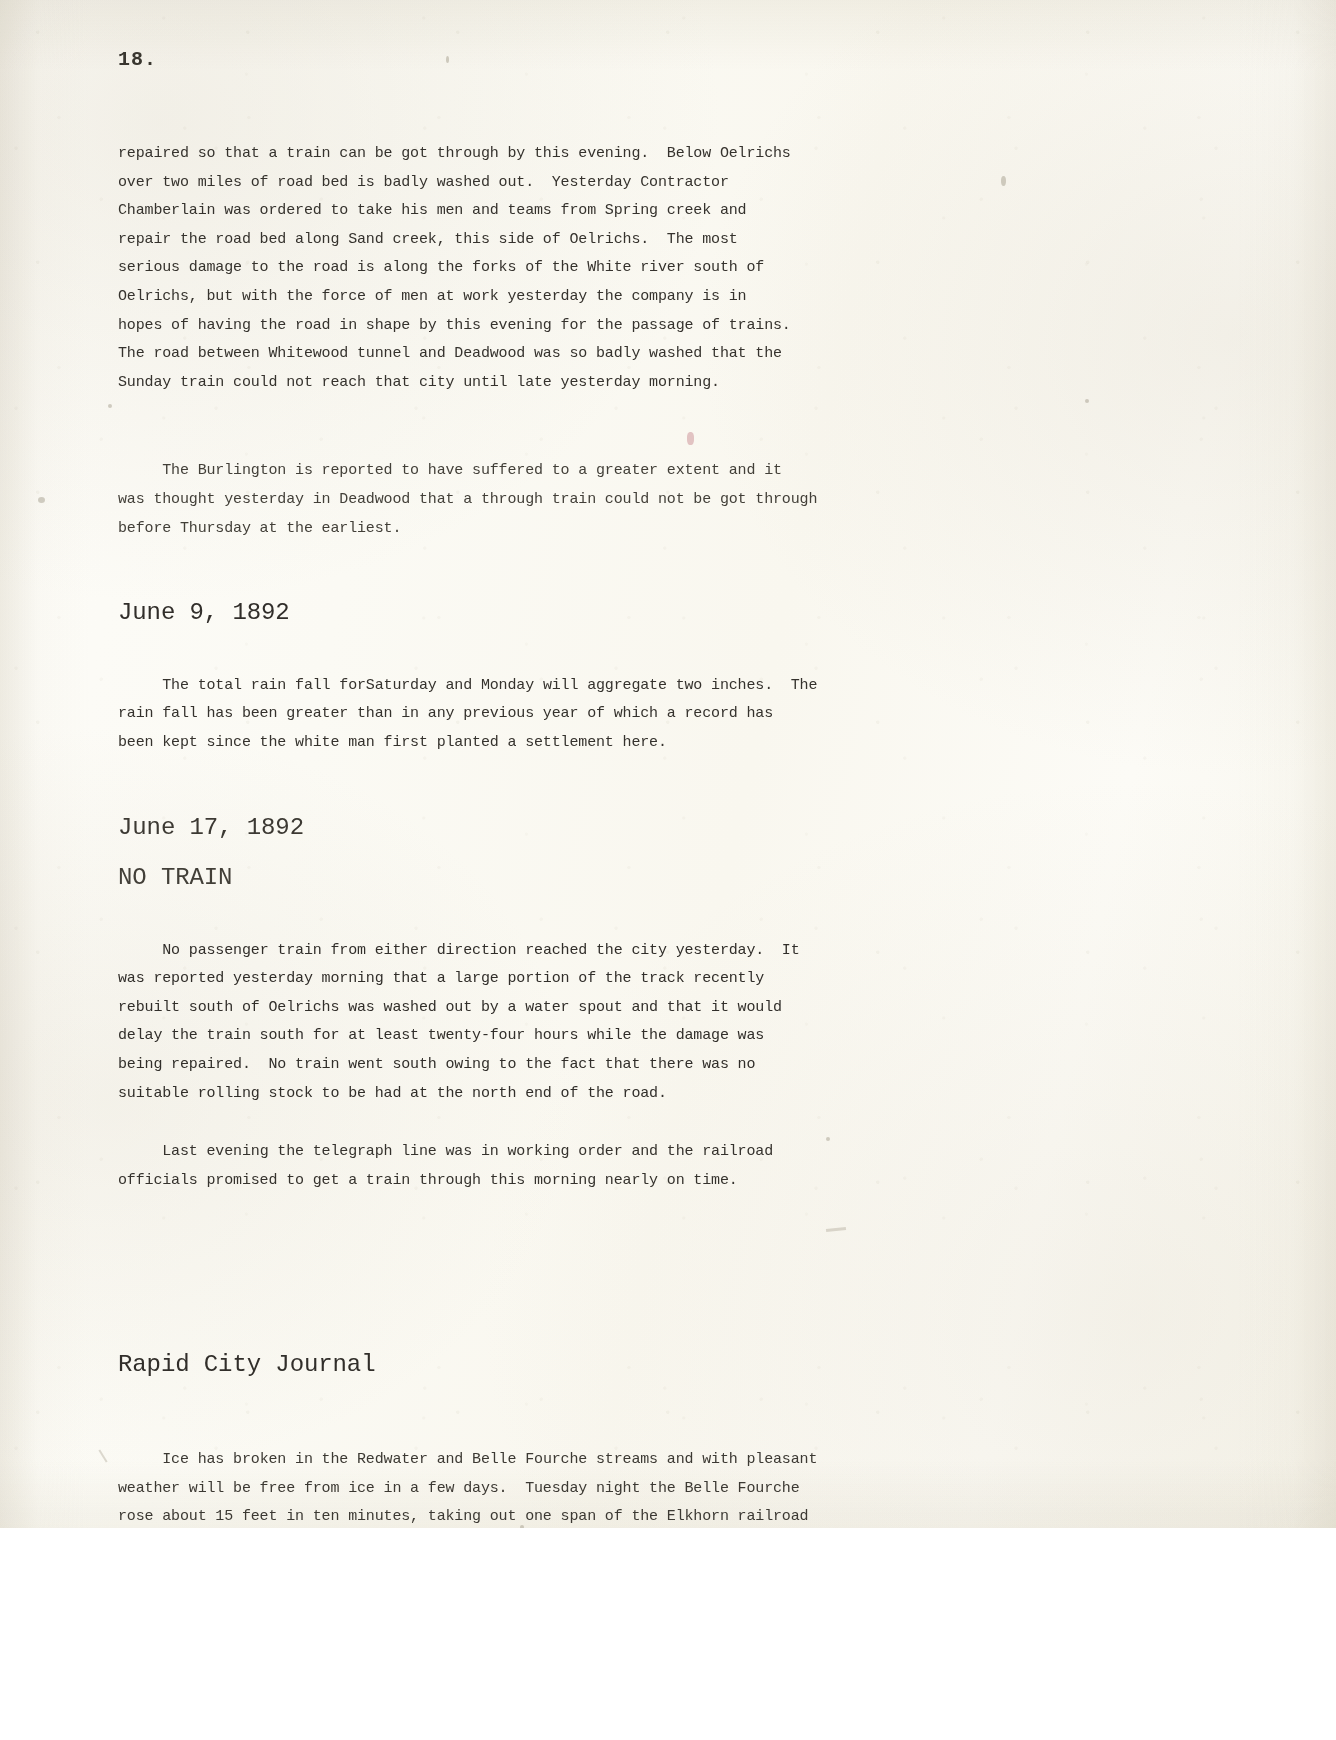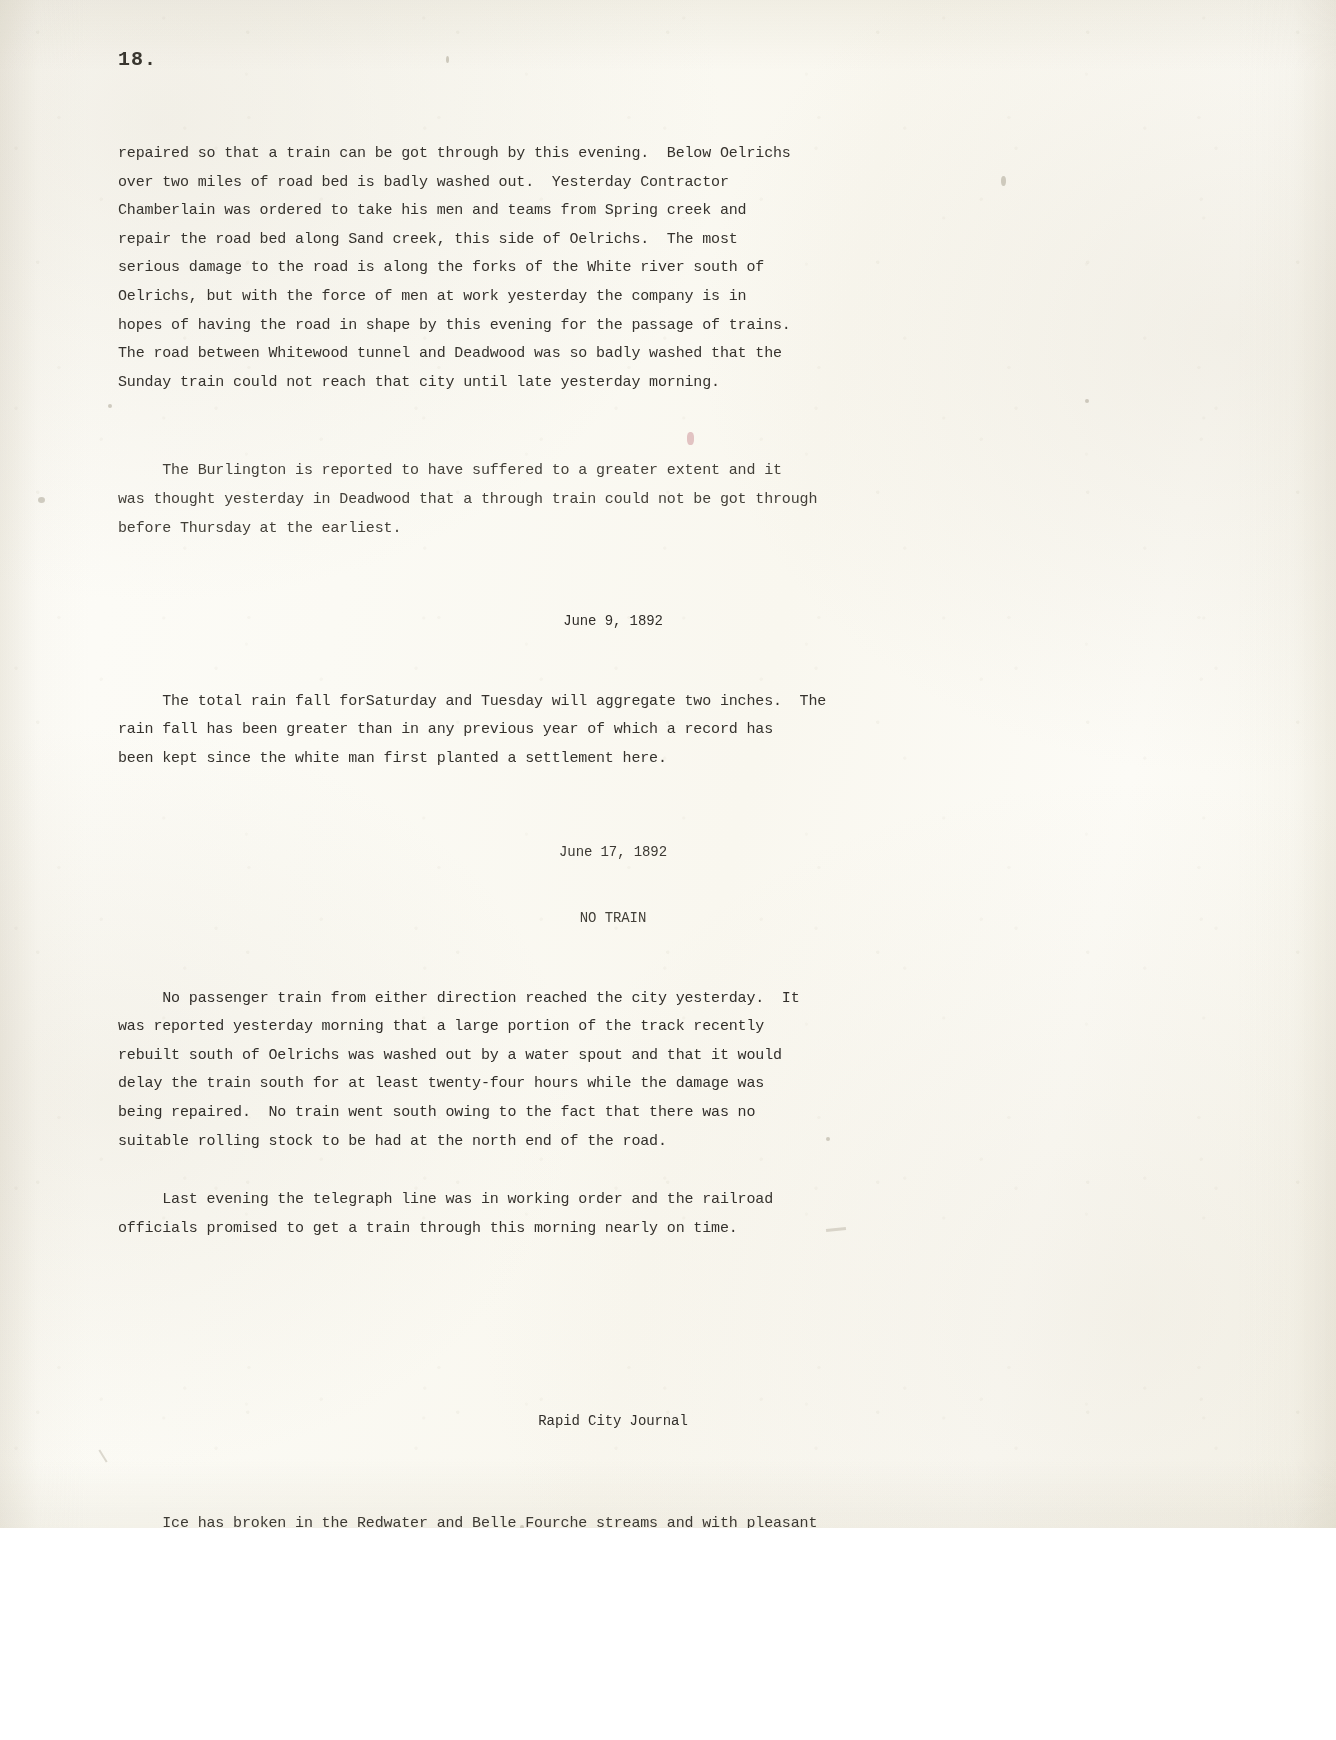--- a/index.html
+++ b/index.html
@@ -83,26 +83,25 @@
     font-size: 15px;
     line-height: 28.6px;
     letter-spacing: -0.15px;
     white-space: pre-wrap;
     color: #363330;
     margin: 0;
     text-indent: 0;
   }
 
   .heading {
-    font-size: 14px;
+    font-size: 24px;
     line-height: 28.6px;
     letter-spacing: -0.1px;
-    text-align: center;
     color: #38352f;
-    margin: 8px;
+    margin: 0;
     white-space: pre;
   }
 
   .gap-lg   { height: 56px; }
   .gap-md   { height: 44px; }
   .gap-sm   { height: 30px; }
   .gap-xs   { height: 22px; }
 
   
   .ink-1 { color: #35322d; }
@@ -167,21 +166,21 @@
 The road between Whitewood tunnel and Deadwood was so badly washed that the
 Sunday train could not reach that city until late yesterday morning.</div>
         <div class="gap-sm"></div>
         <div class="gap-sm"></div>
         <div class="para ink-3">     The Burlington is reported to have suffered to a greater extent and it
 was thought yesterday in Deadwood that a through train could not be got through
 before Thursday at the earliest.</div>
         <div class="gap-lg"></div>
         <div class="heading ink-4">June 9, 1892</div>
         <div class="gap-md"></div>
-        <div class="para ink-1">     The total rain fall forSaturday and Tuesday will aggregate two inches.  The
+        <div class="para ink-1">     The total rain fall forSaturday and Monday will aggregate two inches.  The
 rain fall has been greater than in any previous year of which a record has
 been kept since the white man first planted a settlement here.</div>
         <div class="gap-lg"></div>
         <div class="heading ink-2">June 17, 1892</div>
         <div class="gap-xs"></div>
         <div class="heading ink-3">NO TRAIN</div>
         <div class="gap-md"></div>
         <div class="para ink-4">     No passenger train from either direction reached the city yesterday.  It
 was reported yesterday morning that a large portion of the track recently
 rebuilt south of Oelrichs was washed out by a water spout and that it would

